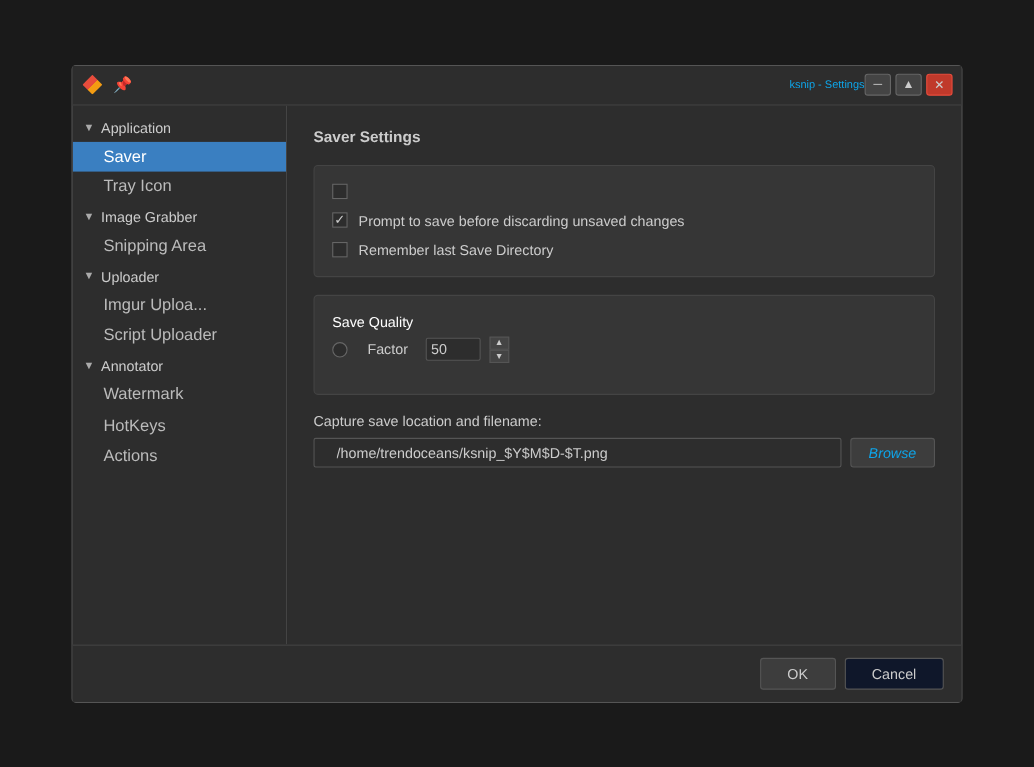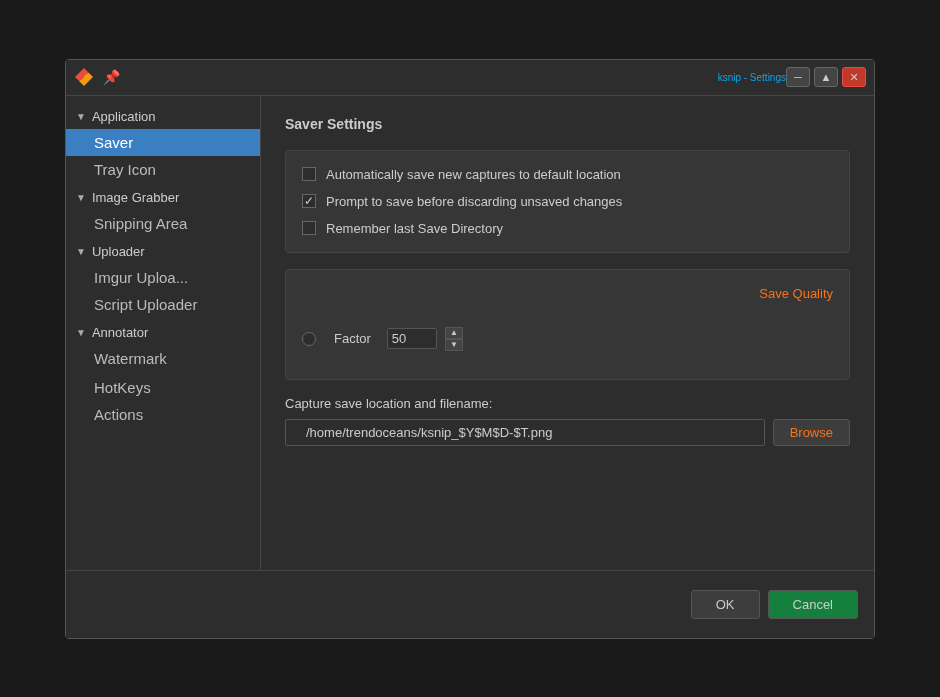--- a/index.html
+++ b/index.html
@@ -152,24 +152,23 @@
       margin-right: 10px;
       display: flex;
       align-items: center;
       justify-content: center;
       flex-shrink: 0;
       cursor: pointer;
       font-size: 12px;
       color: #ccc;
     }
     .section-title {
-      color: #f97316;
-      font-size: 13px;
-      margin-bottom: 26px;
-      text-align: right;
+      color: #ffffff;
+      font-size: 13px;
+      margin-bottom: 6px;
     }
     .radio-row {
       display: flex;
       align-items: center;
       margin-bottom: 12px;
       color: #ccc;
       font-size: 13px;
     }
     .radio-btn {
       width: 14px;
@@ -242,27 +241,28 @@
       color: #ccc;
       font-size: 13px;
       padding: 5px 20px;
       border-radius: 2px;
       outline: none;
     }
     .browse-btn {
       padding: 5px 16px;
       background: #3d3d3d;
       border: 1px solid #555;
-      color: #f97316;
+      color: #0ea5e9;
       font-size: 13px;
       cursor: pointer;
       border-radius: 3px;
+      font-style: italic;
     }
     .bottom-bar {
-      height: 68px;
+      height: 52px;
       background: #2d2d2d;
       border-top: 1px solid #444;
       display: flex;
       align-items: center;
       justify-content: flex-end;
       padding: 0 16px;
       gap: 8px;
       flex-shrink: 0;
     }
     .ok-btn, .cancel-btn {
@@ -270,21 +270,21 @@
       border-radius: 3px;
       font-size: 13px;
       cursor: pointer;
     }
     .ok-btn {
       background: #3d3d3d;
       border: 1px solid #555;
       color: #ccc;
     }
     .cancel-btn {
-      background: #15803d;
+      background: #0f172a;
       border: 1px solid #555;
       color: #ccc;
     }
     .ksnip-logo {
       display: inline-block;
       width: 18px;
       height: 18px;
       background: linear-gradient(135deg, #e74c3c 50%, #f39c12 50%);
       clip-path: polygon(50% 0%, 100% 50%, 50% 100%, 0% 50%);
     }
@@ -364,21 +364,20 @@
         <span>Actions</span>
       </div>
     </div>
 
     <div class="content-area">
       <div class="content-title">Saver Settings</div>
 
       <div class="settings-section">
         <div class="checkbox-row">
           <div class="checkbox-box"></div>
-          <span>Automatically save new captures to default location</span>
         </div>
         <div class="checkbox-row">
           <div class="checkbox-box">✓</div>
           <span>Prompt to save before discarding unsaved changes</span>
         </div>
         <div class="checkbox-row">
           <div class="checkbox-box"></div>
           <span>Remember last Save Directory</span>
         </div>
       </div>

